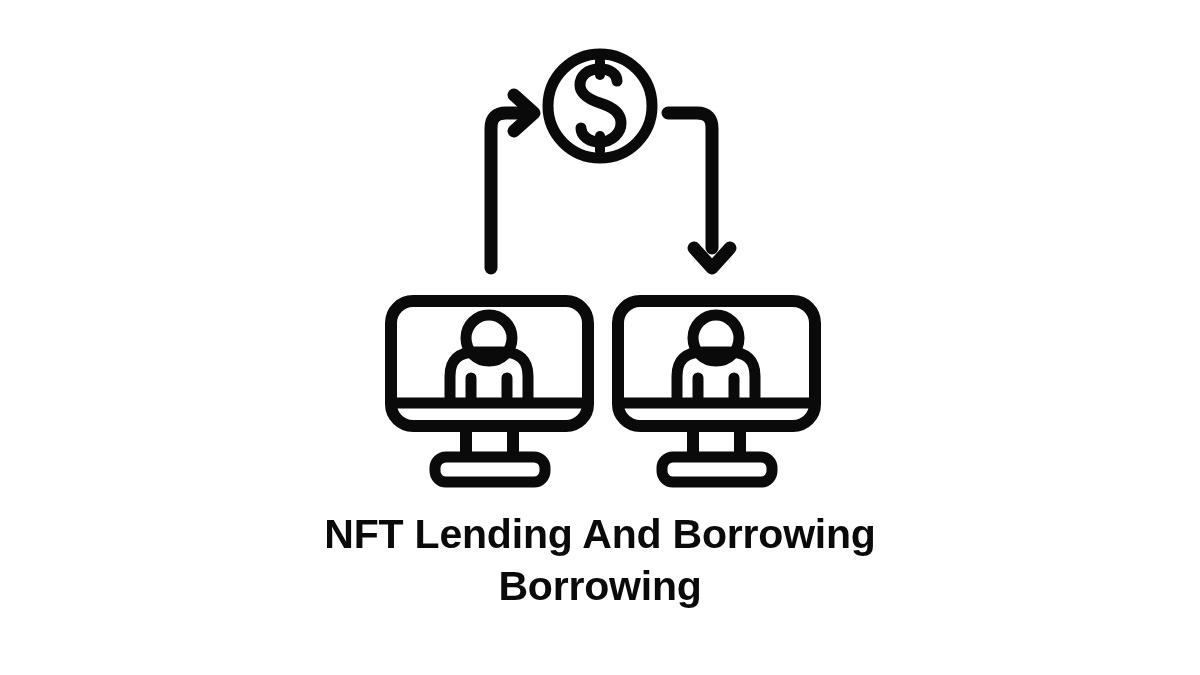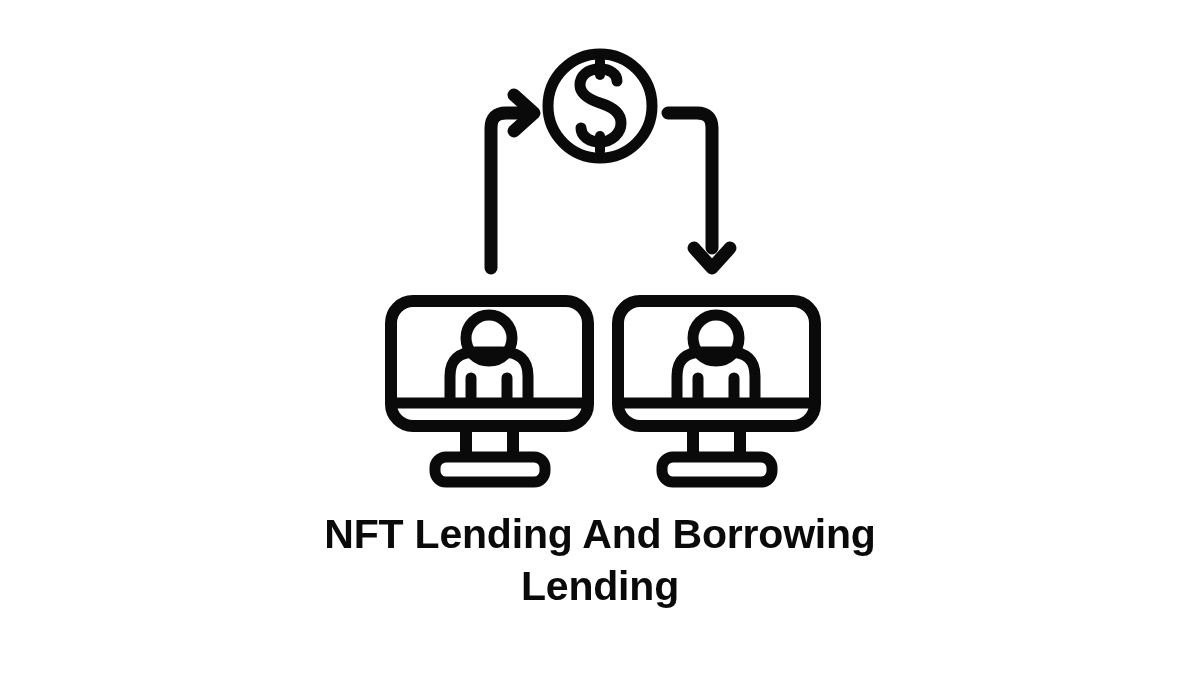--- a/index.html
+++ b/index.html
@@ -105,16 +105,16 @@
         <circle cx="716" cy="338" r="23" fill="none" stroke="#0a0a0a" stroke-width="11"></circle>
         <path d="M 677 398 L 677 376 Q 677 352 703 352 L 729 352 Q 755 352 755 376 L 755 398" fill="none" stroke="#0a0a0a" stroke-width="11" stroke-linecap="butt" stroke-linejoin="round"></path>
         <path d="M 698 398 L 698 378 M 734 398 L 734 378" fill="none" stroke="#0a0a0a" stroke-width="11" stroke-linecap="round"></path>
       </g>
     </g>
 
   </svg>
 
   <div class="title-block">
     <span class="title-line">NFT Lending And Borrowing</span>
-    <span class="title-line">Lending</span>
+    <span class="title-line">Borrowing</span>
   </div>
 
 </div>
 
 </body></html>

